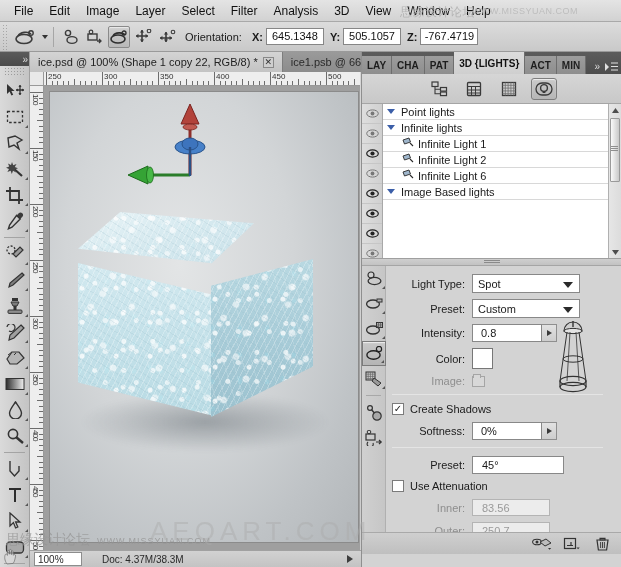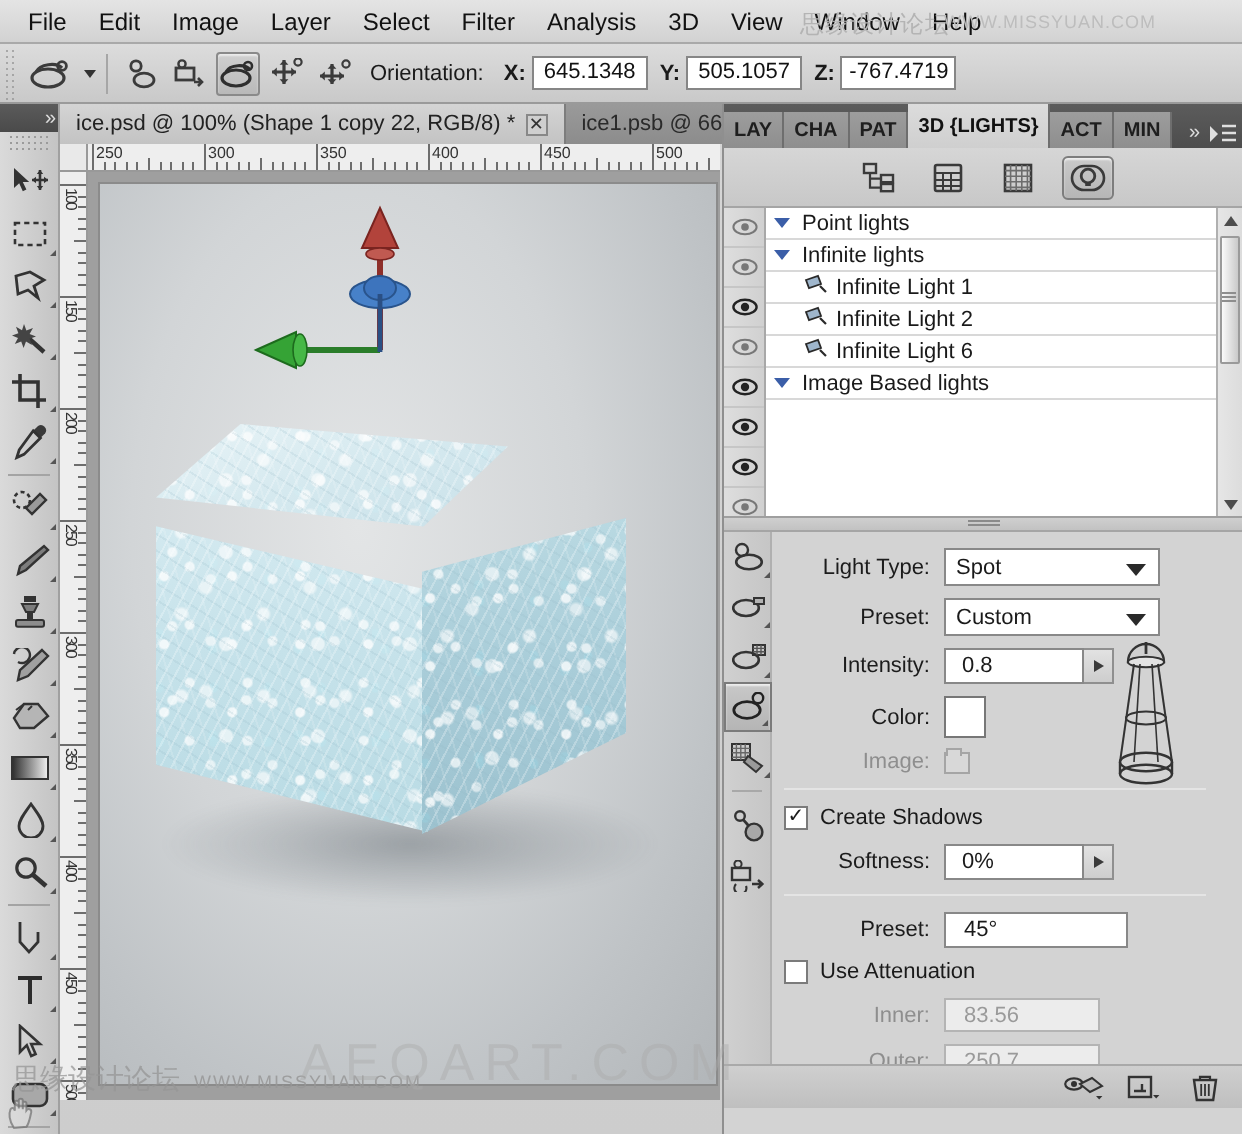--- a/index.html
+++ b/index.html
@@ -1176,20 +1176,25 @@
           <svg width="15" height="15" viewBox="0 0 15 15">
             <path d="M2 4 H13 L11.6 14 H3.4 z" fill="none" stroke="#333" stroke-width="1.2"></path>
             <path d="M5 2.4 h5 v1.6 h-5 z" fill="none" stroke="#333" stroke-width="1.1"></path>
             <path d="M5.6 6 v6 M7.5 6 v6 M9.4 6 v6" stroke="#333" stroke-width=".9"></path>
           </svg>
         </div>
       </div>
     </div>
   </div>
 
+  <div id="statusbar">
+    <div id="zoomfield">100%</div>
+    <div id="docinfo">Doc: 4.37M/38.3M</div>
+    <div id="sb-arrow"></div>
+  </div>
 
   <div id="wm-bottom">
     <span id="wm-b1">思缘设计论坛</span>
     <span id="wm-b2">WWW.MISSYUAN.COM</span>
   </div>
   <div id="wm-big">AEQART.COM</div>
   <div id="wm-cursor">
     <svg width="18" height="18" viewBox="0 0 18 18">
       <path d="M5 17 C2.4 13.4 2.4 9.6 3.2 7.8 C4 6.4 5.2 7 5.4 8.4 L5.4 4.4 C5.4 3 7.4 3 7.4 4.4 L7.4 7.2 L7.4 3.4 C7.4 2.1 9.4 2.1 9.4 3.4 L9.4 7.6 L9.4 4.8 C9.4 3.5 11.2 3.5 11.2 4.8 L11.2 8.2 C12.1 7 13.9 7.5 13.6 9.1 C13 11.8 12.6 14.6 11.2 16.4 z" fill="rgba(220,220,220,.55)" stroke="rgba(110,110,110,.7)" stroke-width="1"></path>
     </svg>

